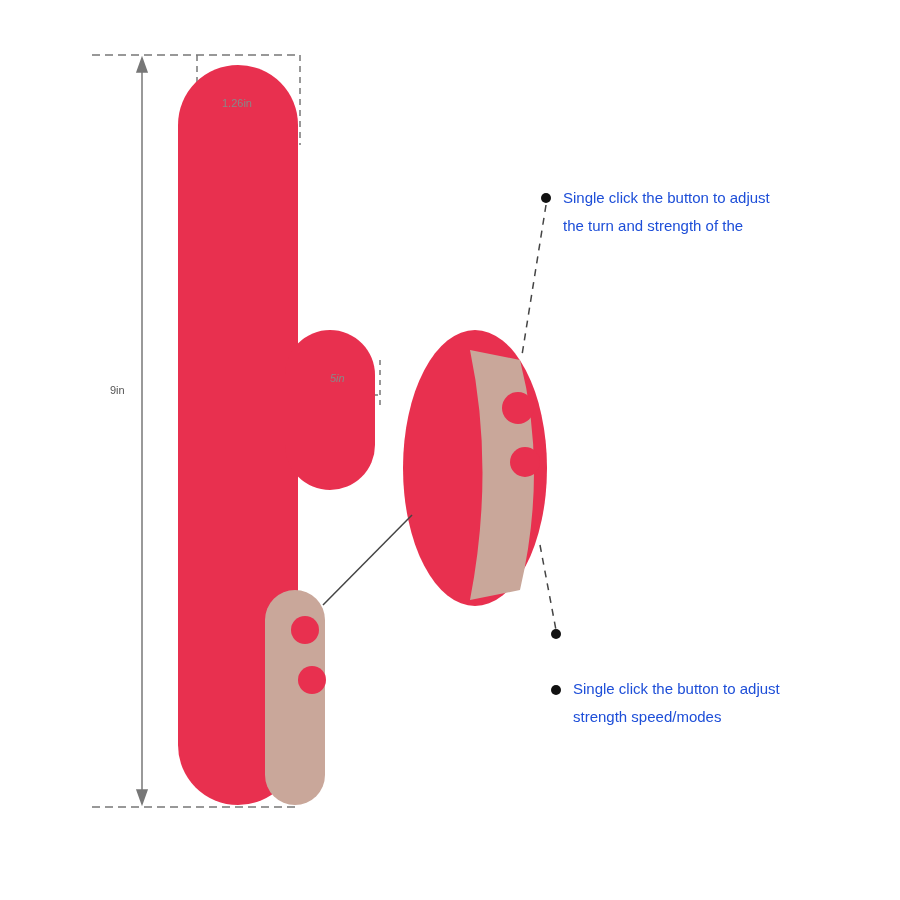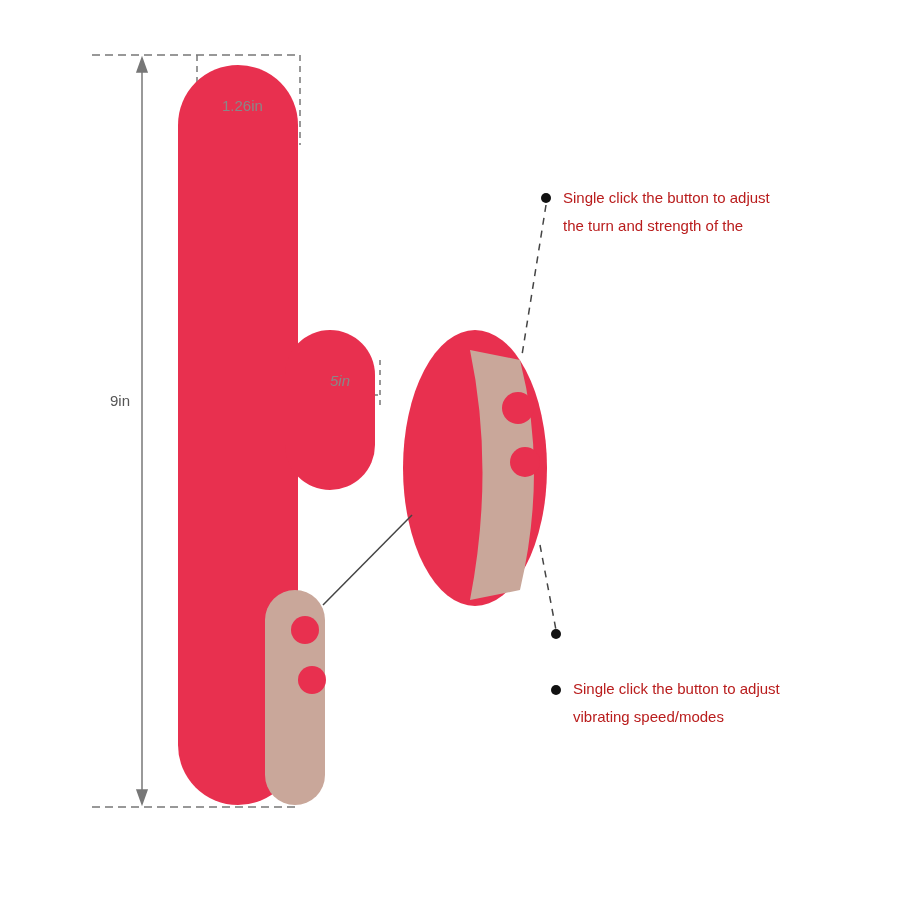--- a/index.html
+++ b/index.html
@@ -1,19 +1,19 @@
 <!DOCTYPE html>
 <html><head>
 <meta charset="utf-8">
 <style>
   html,body{margin:0;padding:0;background:#ffffff;}
   body{width:900px;height:900px;position:relative;overflow:hidden;font-family:"Liberation Sans",sans-serif;color:#222;}
   .abs{position:absolute;}
-  .dim-label{font-size:15px;color:#555;}
-  .callout{font-size:15px;line-height:28px;color:#b91c1c;}
+  .dim-label{font-size:11px;color:#555;}
+  .callout{font-size:15px;line-height:28px;color:#1d4ed8;}
   .bullet{position:absolute;width:10px;height:10px;border-radius:50%;background:#111;}
   svg{position:absolute;left:0;top:0;}
 </style>
 </head>
 <body>
 
 <svg width="900" height="900">
 
   <g stroke="#777" stroke-width="1.5" fill="none">
     <line x1="92" y1="55" x2="300" y2="55" stroke-dasharray="8,5"></line>
@@ -46,31 +46,31 @@
     <circle cx="312" cy="680" r="14" fill="#e8304f"></circle>
   </g>
 
   <g stroke="#444" stroke-width="1.5" fill="none">
     <line x1="323" y1="605" x2="412" y2="515"></line>
     <line x1="546" y1="205" x2="522" y2="355" stroke-dasharray="7,6"></line>
     <line x1="540" y1="545" x2="556" y2="630" stroke-dasharray="7,6"></line>
   </g>
 </svg>
 
-<div class="abs dim-label" style="left:110px;top:392px;">9in</div>
+<div class="abs dim-label" style="left:110px;top:384px;">9in</div>
 <div class="abs dim-label" style="left:222px;top:97px;color:#888;">1.26in</div>
 <div class="abs dim-label" style="left:330px;top:372px;color:#888;font-style:italic;">5in</div>
 
 <div class="bullet" style="left:541px;top:193px;"></div>
 <div class="abs callout" style="left:563px;top:184px;">
   <div>Single click the button to adjust</div>
   <div>the turn and strength of the</div>
 </div>
 
 <div class="bullet" style="left:551px;top:629px;"></div>
 <div class="abs callout" style="left:573px;top:619px;">
 </div>
 
 <div class="bullet" style="left:551px;top:685px;"></div>
 <div class="abs callout" style="left:573px;top:675px;">
   <div>Single click the button to adjust</div>
-  <div>vibrating speed/modes</div>
+  <div>strength speed/modes</div>
 </div>
 
 </body></html>

